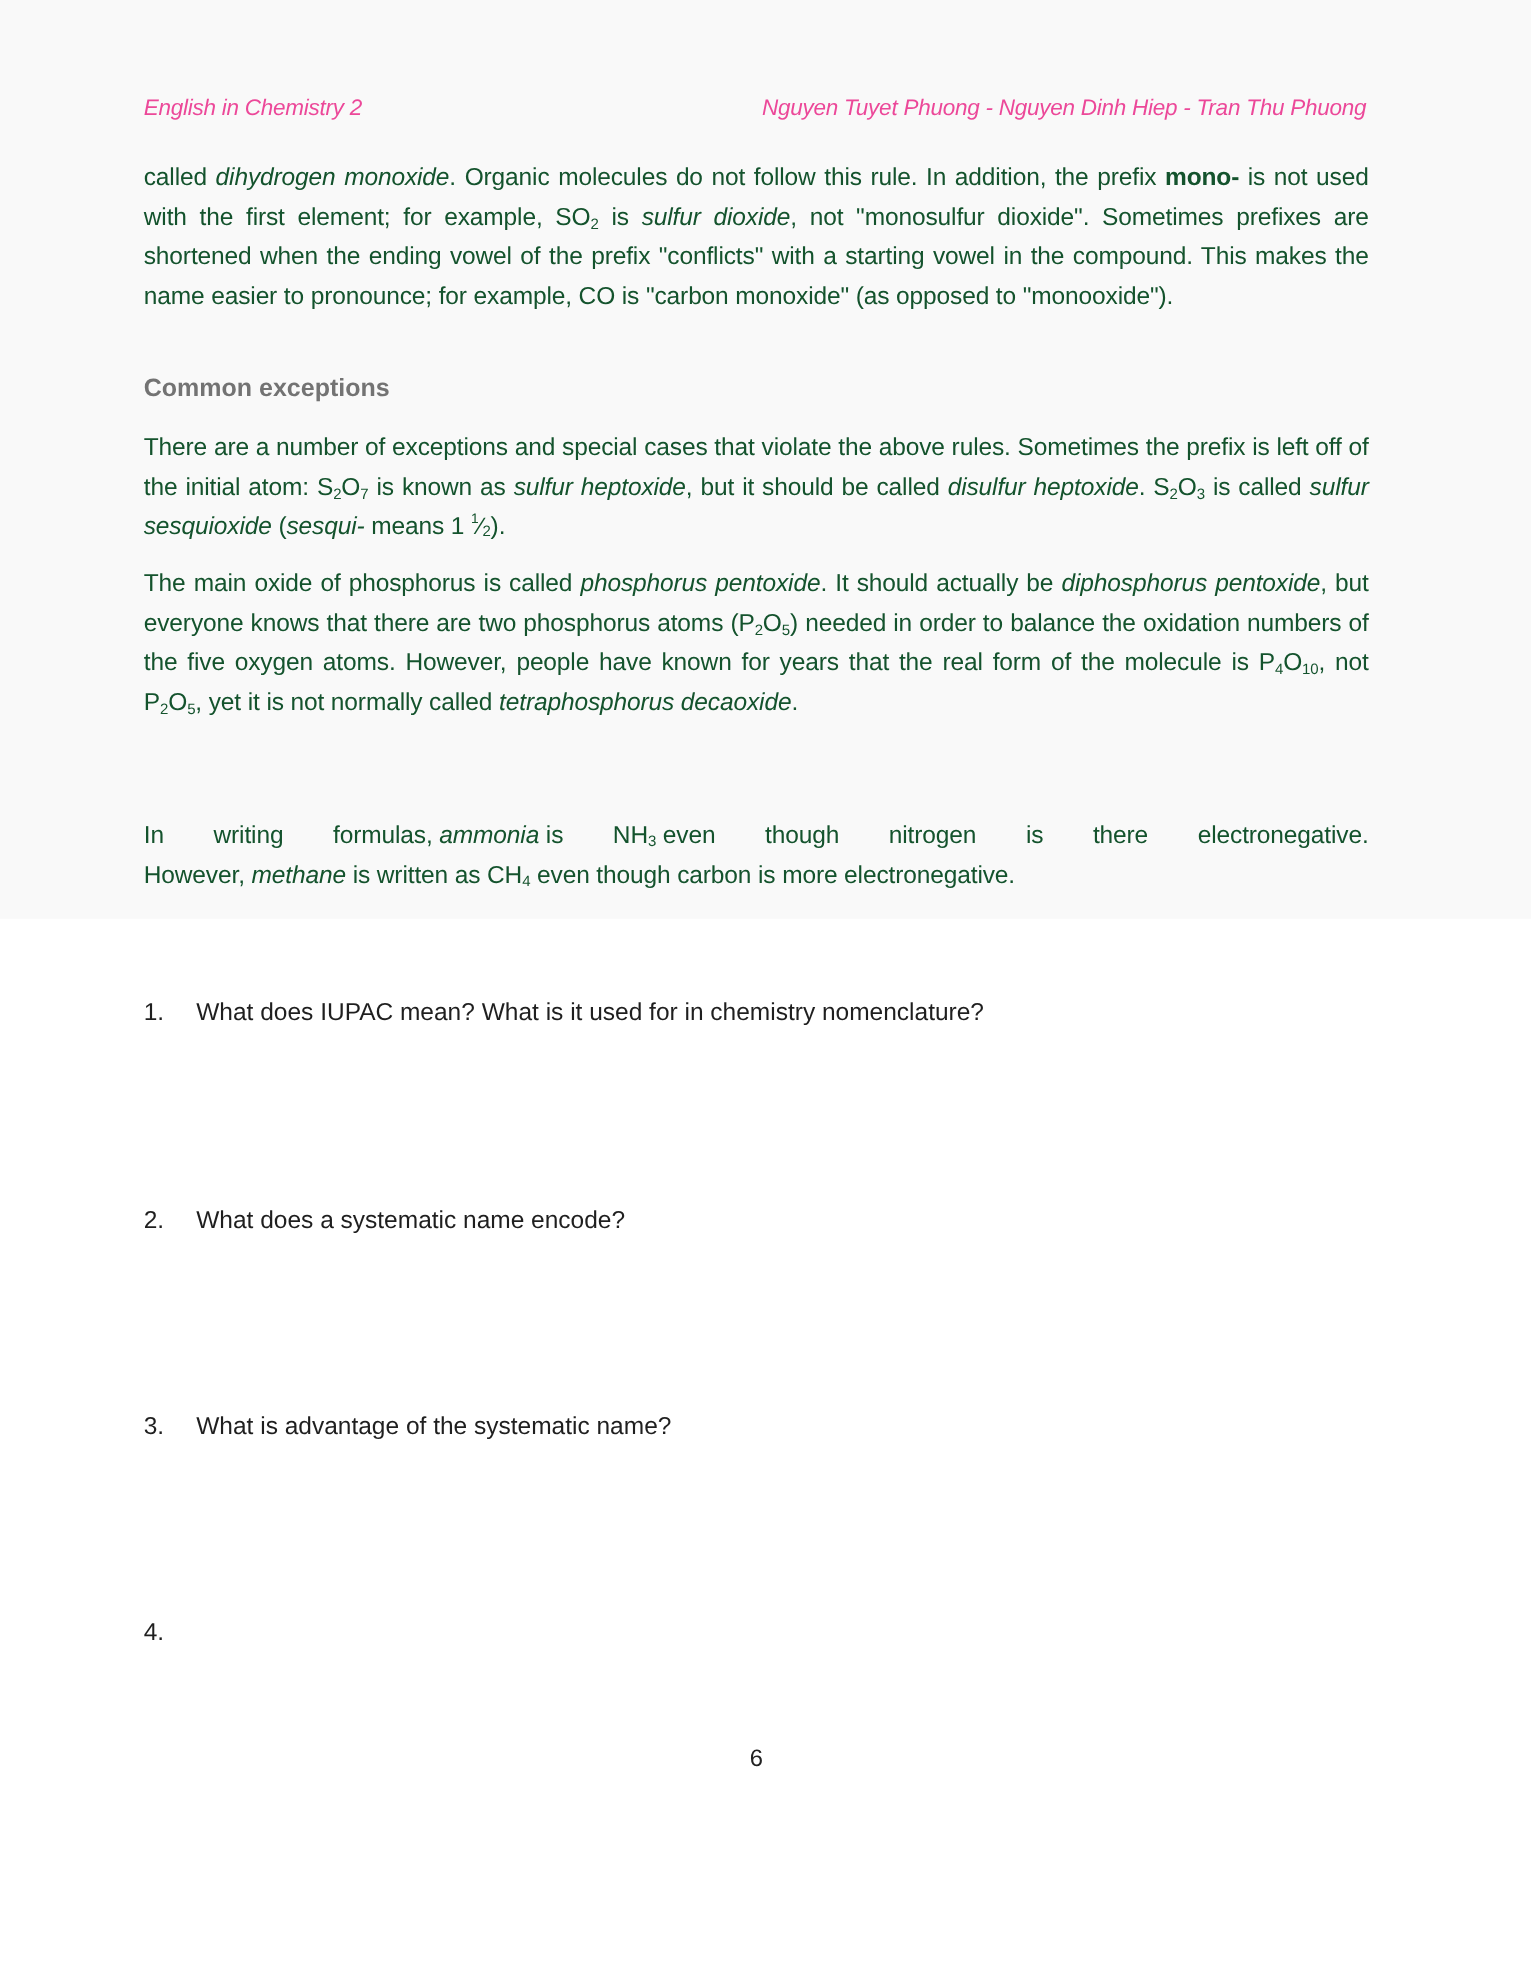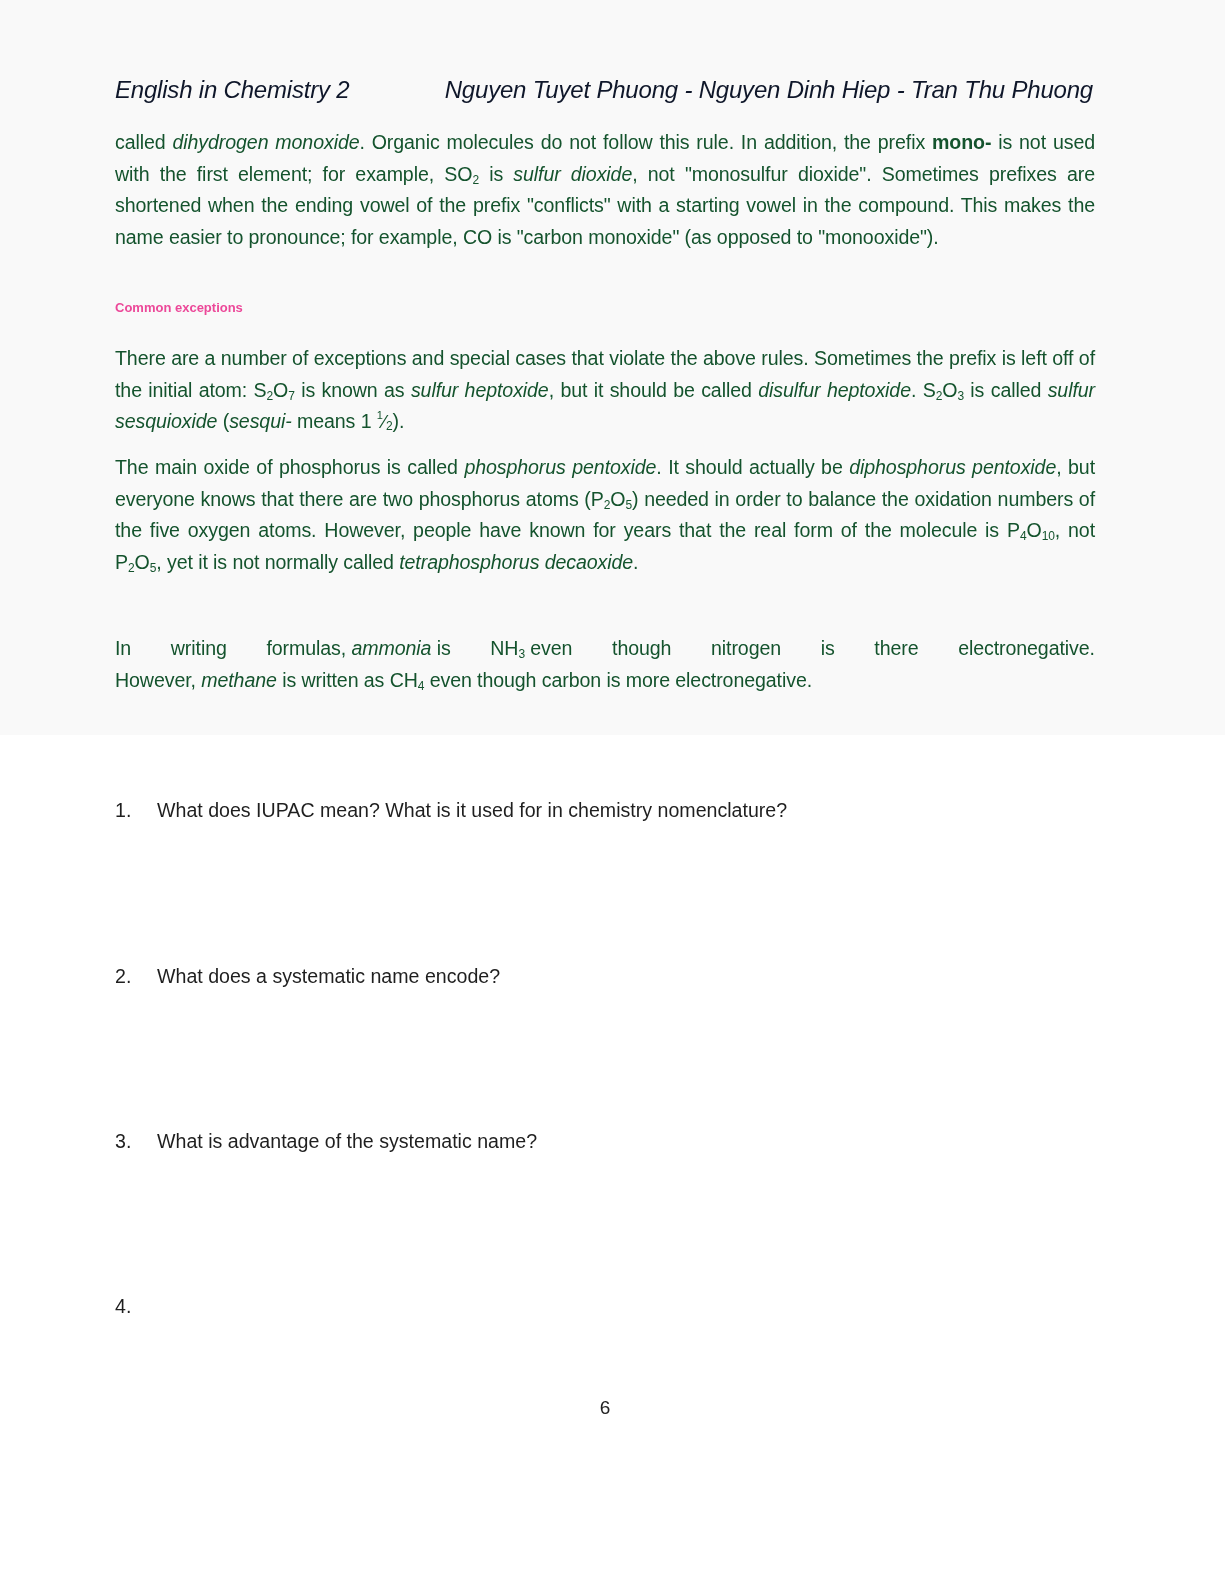--- a/index.html
+++ b/index.html
@@ -29,22 +29,22 @@
       height: 1585px;
     }
     .running-header {
       position: absolute;
       top: 76px;
       left: 115px;
       width: 978px;
       display: flex;
       justify-content: space-between;
       font-style: italic;
-      font-size: 24px;
-      color: #0f172a;
+      font-size: 18px;
+      color: #ec4899;
       letter-spacing: -0.2px;
     }
     .body-text {
       position: absolute;
       left: 115px;
       width: 980px;
       font-size: 19.6px;
       line-height: 31.5px;
       text-align: justify;
       color: #14532d;
@@ -69,27 +69,27 @@
     .frac sub {
       font-size: 12px;
       vertical-align: -2px;
       line-height: 0;
     }
     .p1 { top: 127px; }
     .section-heading {
       position: absolute;
       left: 115px;
       font-weight: bold;
-      font-size: 13px;
-      color: #ec4899;
+      font-size: 20px;
+      color: #737373;
     }
     .h-common { top: 300px; }
     .p2 { top: 343px; }
     .p3 { top: 452px; }
-    .p4 { top: 633px; }
+    .p4 { top: 653px; }
     .spread-line {
       display: flex;
       justify-content: space-between;
       width: 980px;
     }
     .h-read { top: 752px; }
     .question {
       position: absolute;
       left: 115px;
       font-size: 19.6px;

